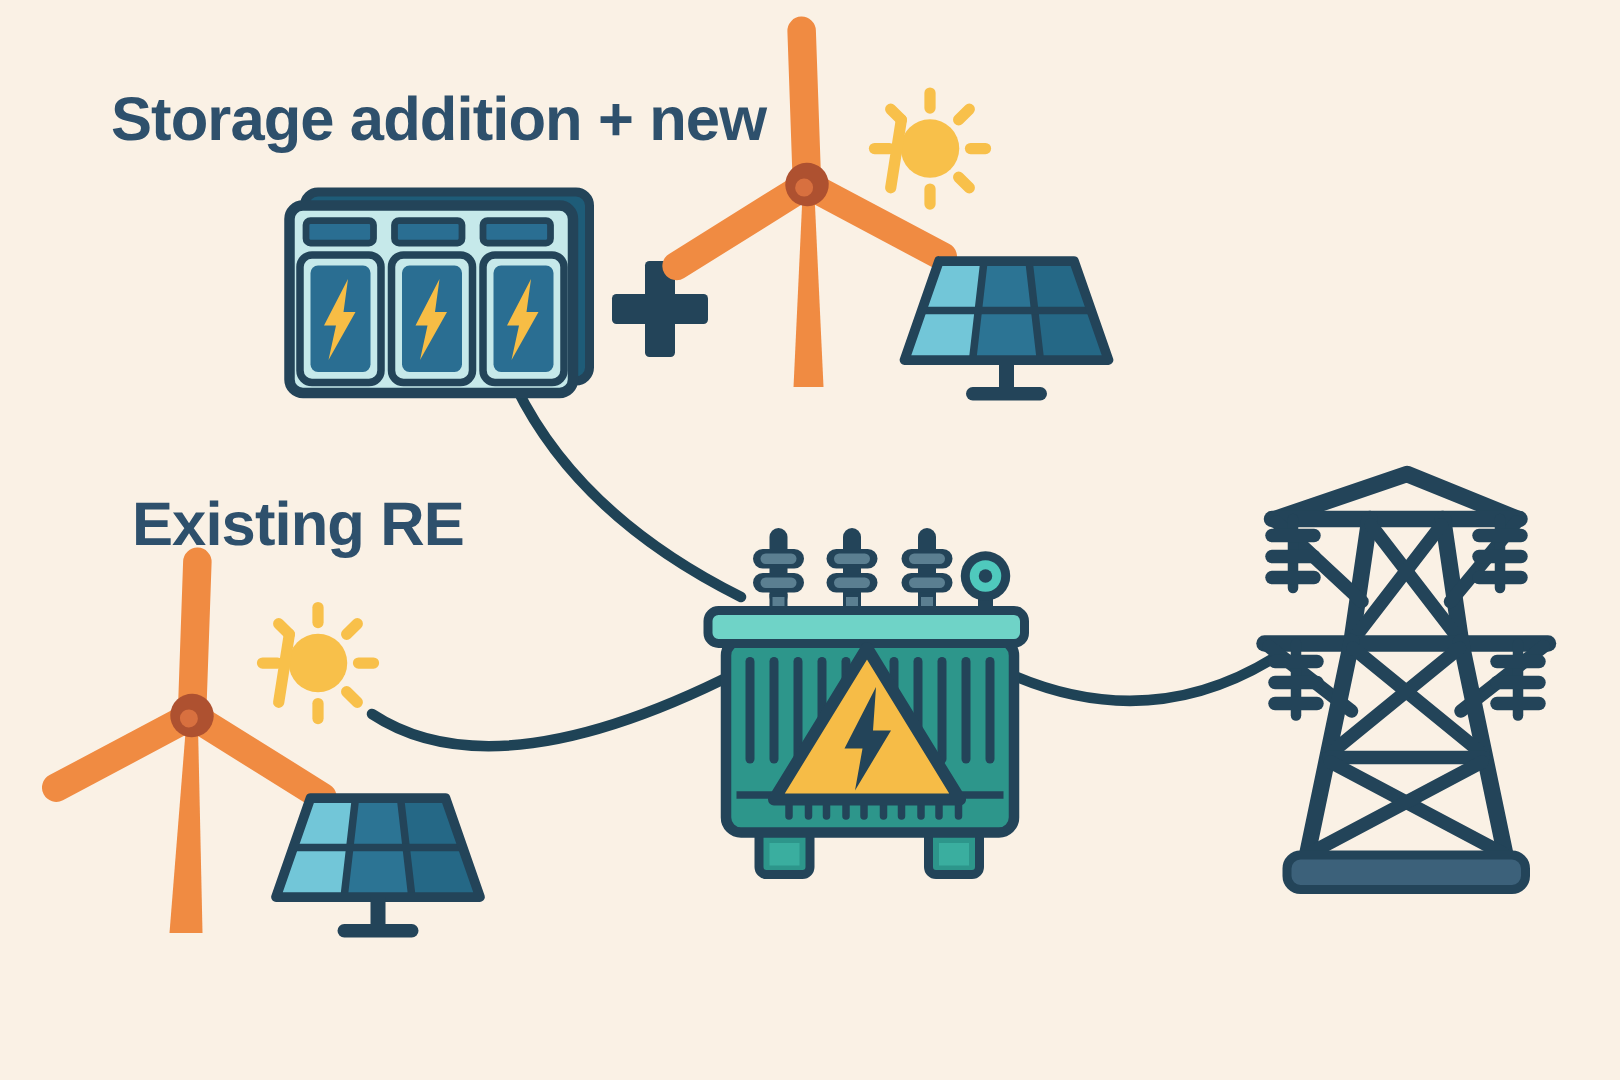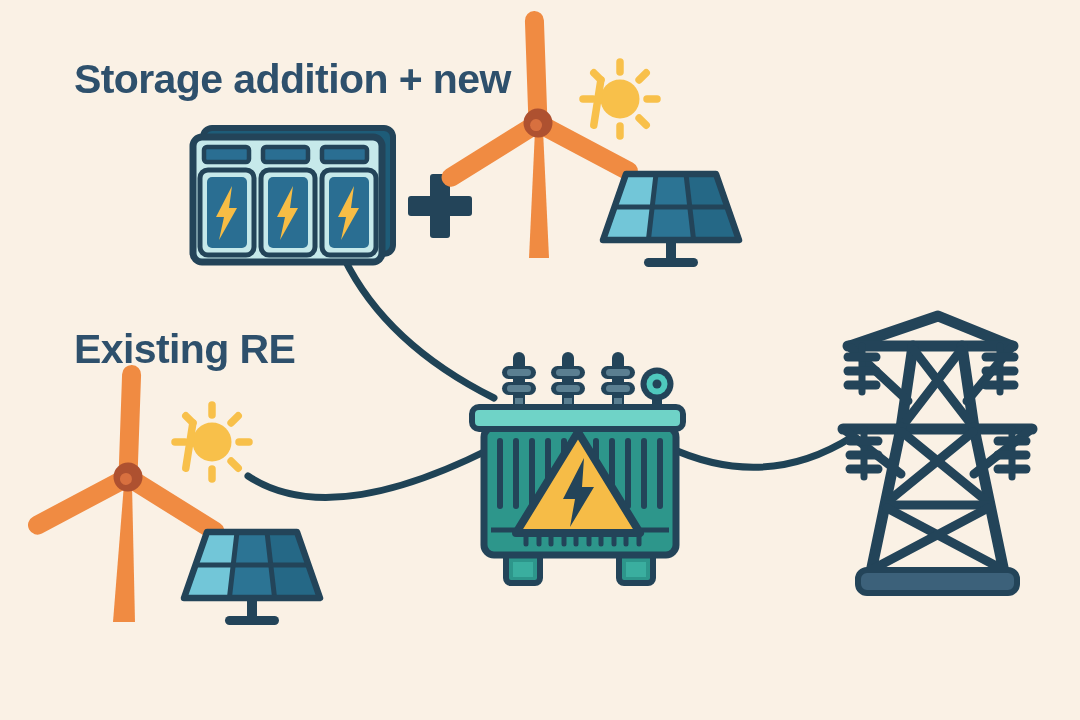--- a/index.html
+++ b/index.html
@@ -1,21 +1,21 @@
 <!DOCTYPE html>
 <html><head>
 <meta charset="utf-8">
 <style>
   html,body{margin:0;padding:0;}
   body{width:1080px;height:720px;overflow:hidden;background:#FAF1E5;}
   .canvas{position:relative;width:1080px;height:524px;background:#FAF1E5;font-family:"Liberation Sans",sans-serif;}
   .canvas svg{position:absolute;left:0;top:0;}
   .label{position:absolute;font-weight:700;font-size:41px;letter-spacing:-0.6px;color:#2E506C;white-space:nowrap;}
   .label-storage{left:74px;top:56px;}
-  .label-existing{left:74px;top:326px;}
+  .label-existing{left:88px;top:326px;}
 </style>
 </head>
 <body>
 
 <div class="canvas">
 
 <svg width="1080" height="720" viewBox="0 0 1080 720">
   <defs>
     <rect id="blade" x="-9.5" y="-112" width="19" height="114" rx="9.5" fill="#F08B42"></rect>
     <g id="sun">

